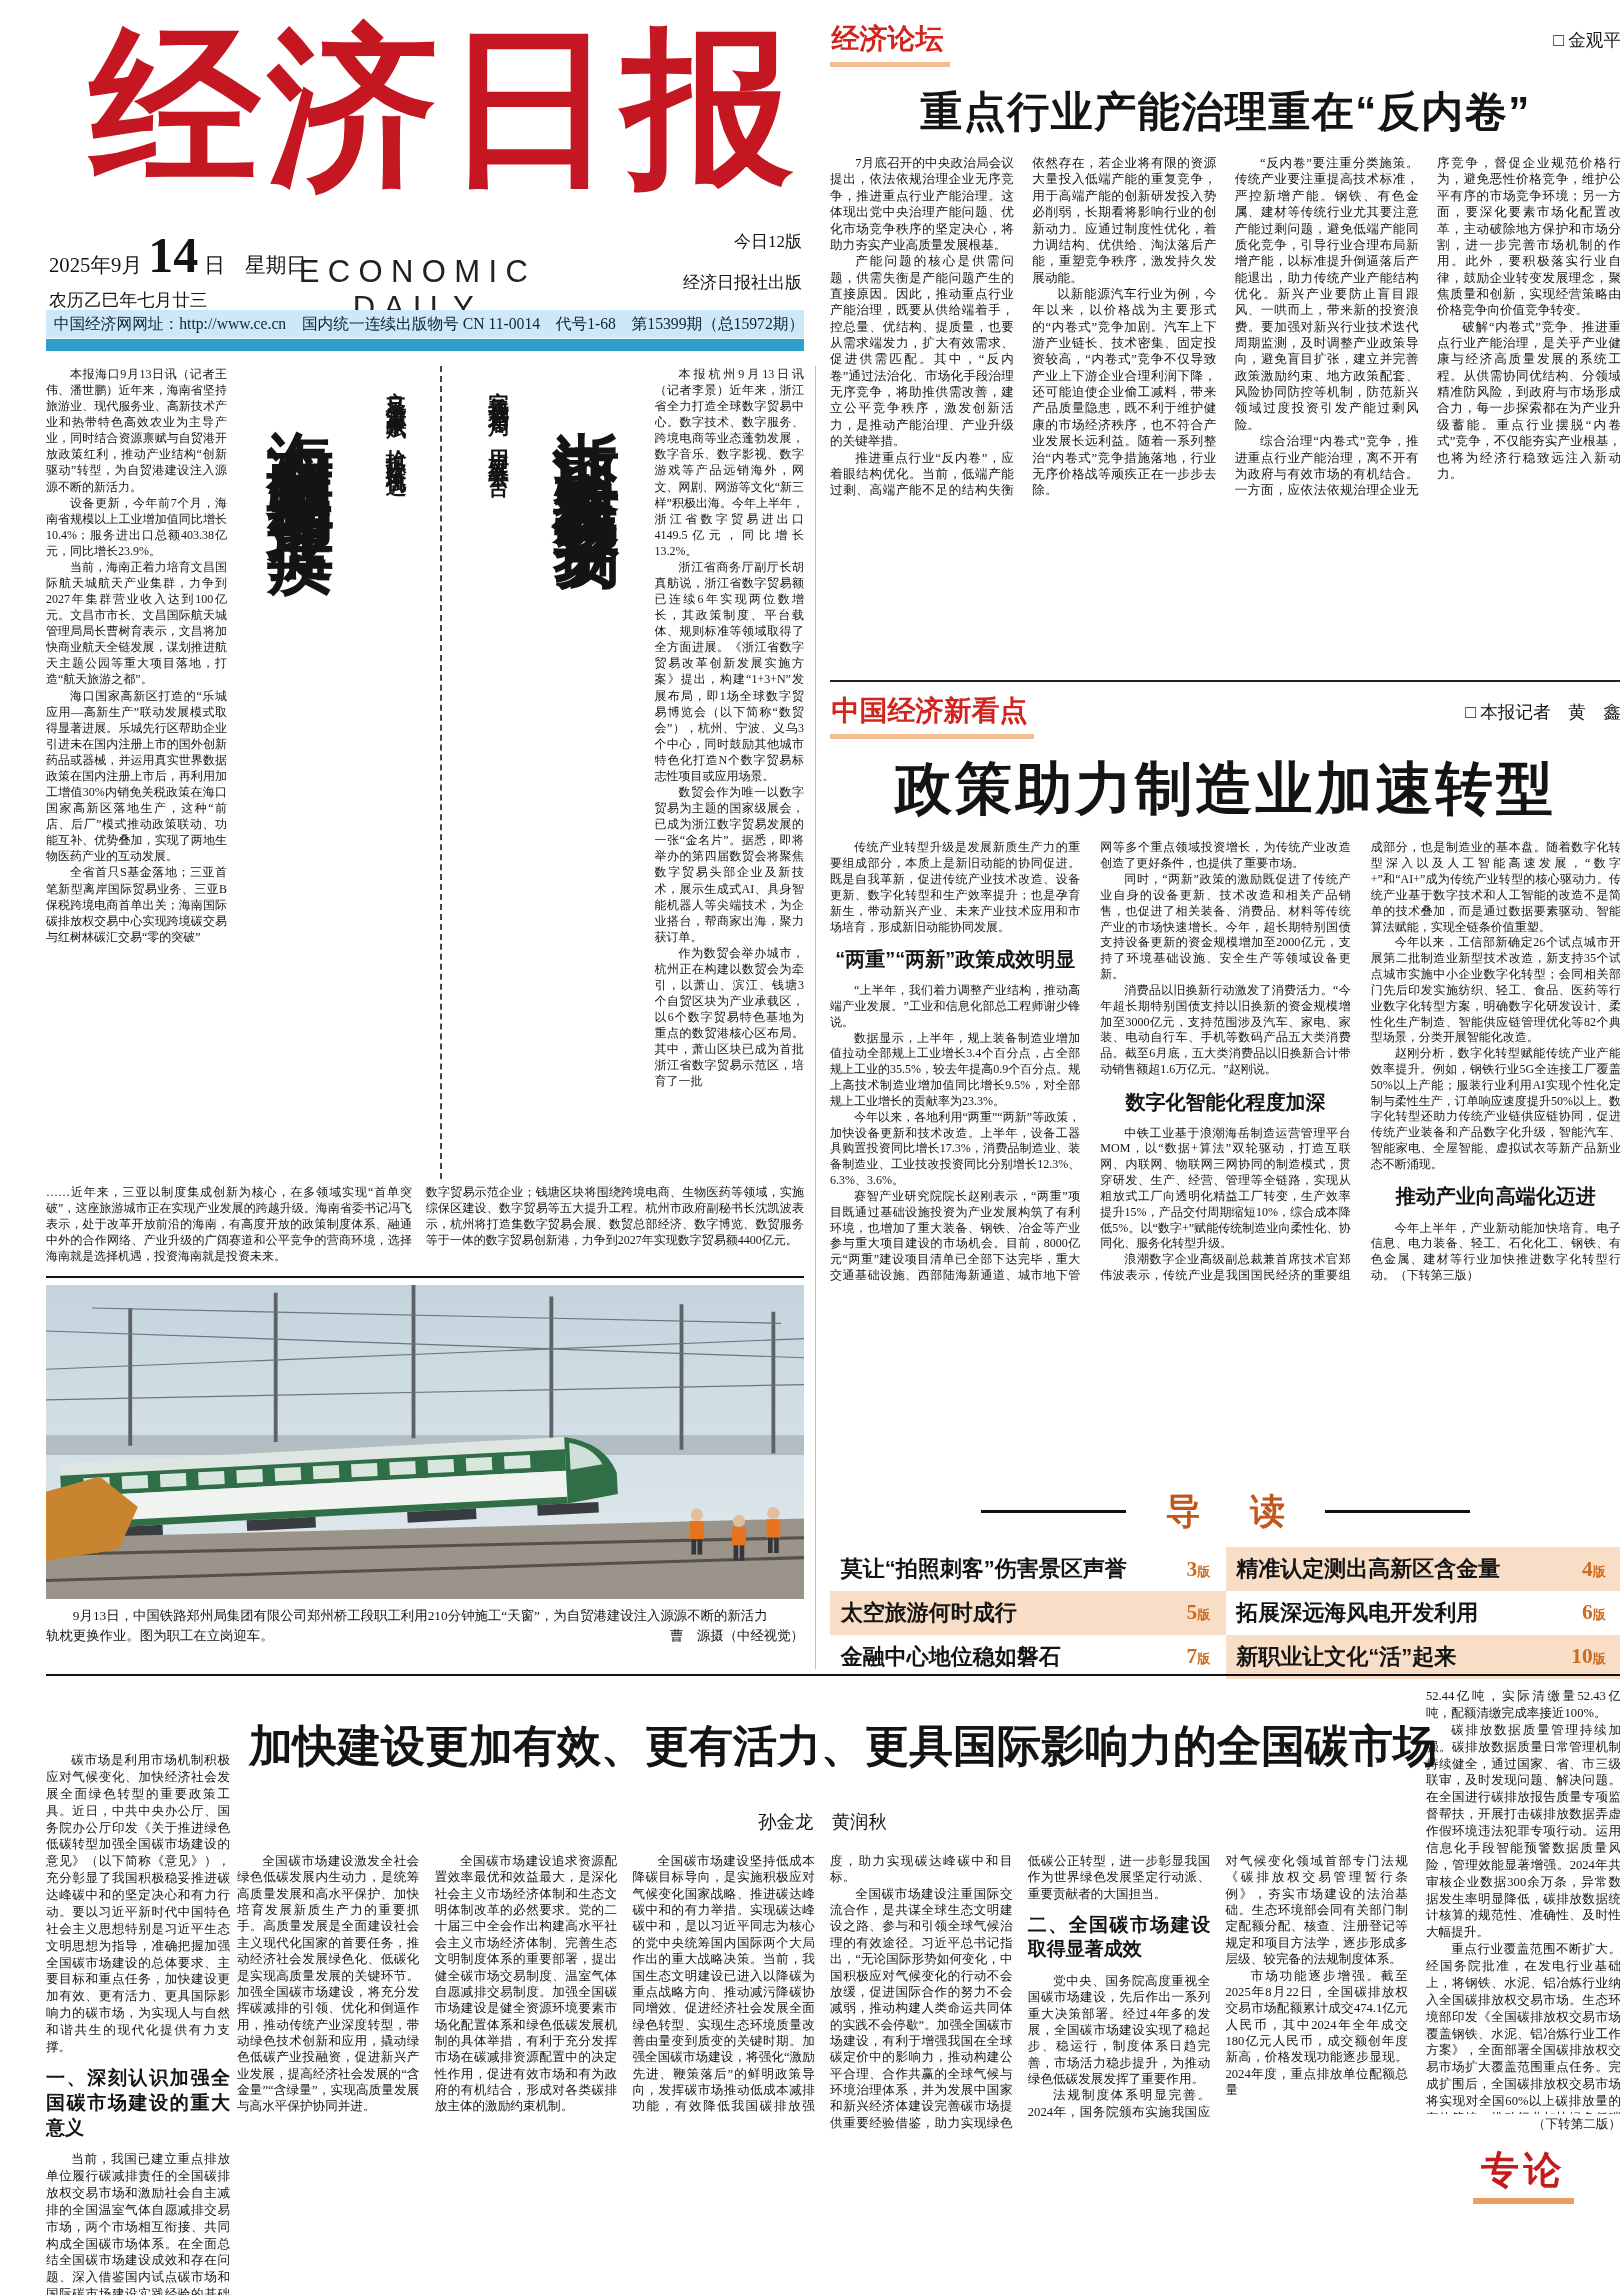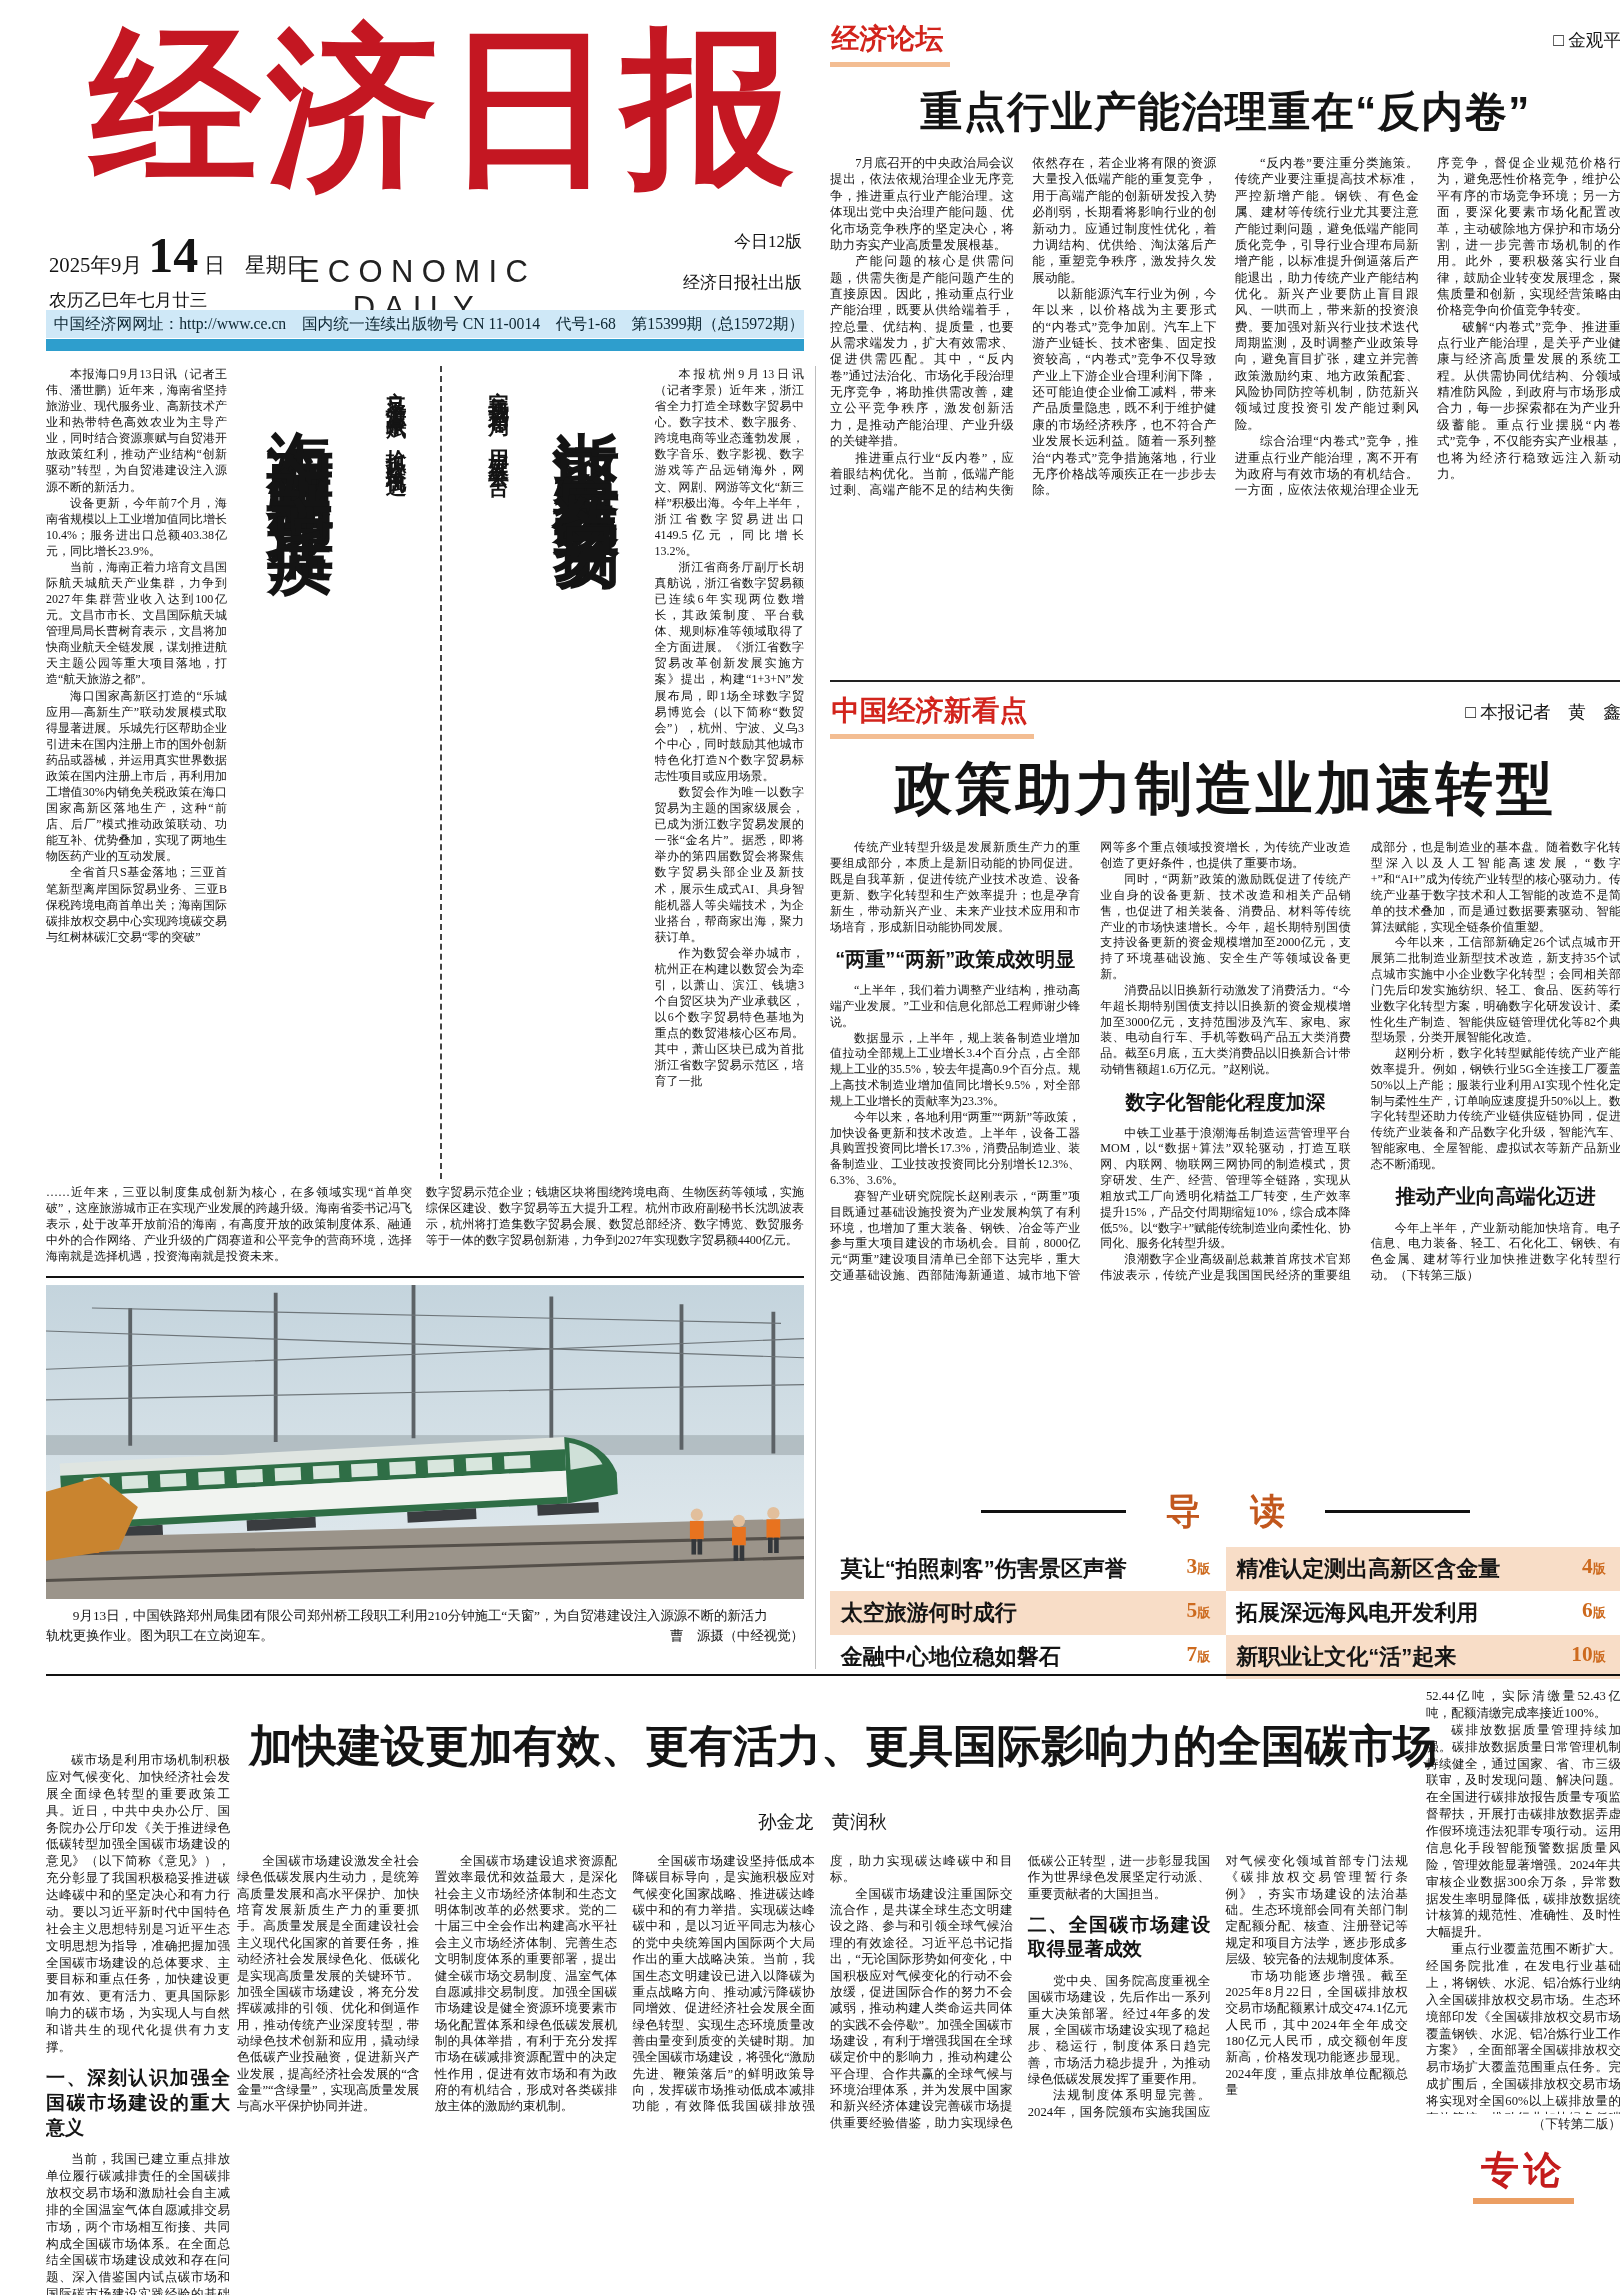--- a/index.html
+++ b/index.html
@@ -57,21 +57,21 @@
   .cols3{column-count:3;column-gap:20px;height:588px;overflow:hidden;font-size:12px;line-height:1.32;text-align:justify;}
   .subhead{font-family:"Liberation Sans","DejaVu Sans",sans-serif;font-weight:bold;font-size:20px;
       text-align:center;text-indent:0;margin:10.7px 0;}
   
   .daodu{position:absolute;left:830px;top:1488px;width:791px;height:182px;}
   .dd-title{display:flex;align-items:center;justify-content:center;gap:20px;}
   .dd-line{width:145px;height:2.3px;background:#111;}
   .dd-word{font-size:35px;font-weight:900;color:#c2571d;letter-spacing:20px;
       font-family:"Liberation Sans","DejaVu Sans",sans-serif;padding-left:20px;}
   .dd-grid{display:grid;grid-template-columns:1fr 1fr;margin-top:12.3px;}
-  .dd-item{display:flex;justify-content:space-between;align-items:flex-start;padding:6.9px 15.3px 6.9px 10.7px;}
+  .dd-item{display:flex;justify-content:space-between;align-items:center;padding:6.9px 15.3px 6.9px 10.7px;}
   .dd-item .t{font-size:22px;font-weight:bold;font-family:"Liberation Sans","DejaVu Sans",sans-serif;}
   .dd-item .pg{color:#cd6a1e;font-weight:bold;font-size:21.4px;white-space:nowrap;}
   .dd-item .ban{font-size:13px;}
   .shaded{background:#f8ddc7;}
   .full-rule{position:absolute;left:46px;top:1674px;width:1575px;height:2.3px;background:#111;}
   
   .carbon-intro{position:absolute;left:46px;top:1752px;width:184px;height:603px;overflow:hidden;
       font-size:12.6px;line-height:1.34;text-align:justify;}
   .carbon-h{font-family:"Liberation Sans","DejaVu Sans",sans-serif;font-weight:900;font-size:19px;
       line-height:1.3;margin:10.7px 0;text-indent:0;}

